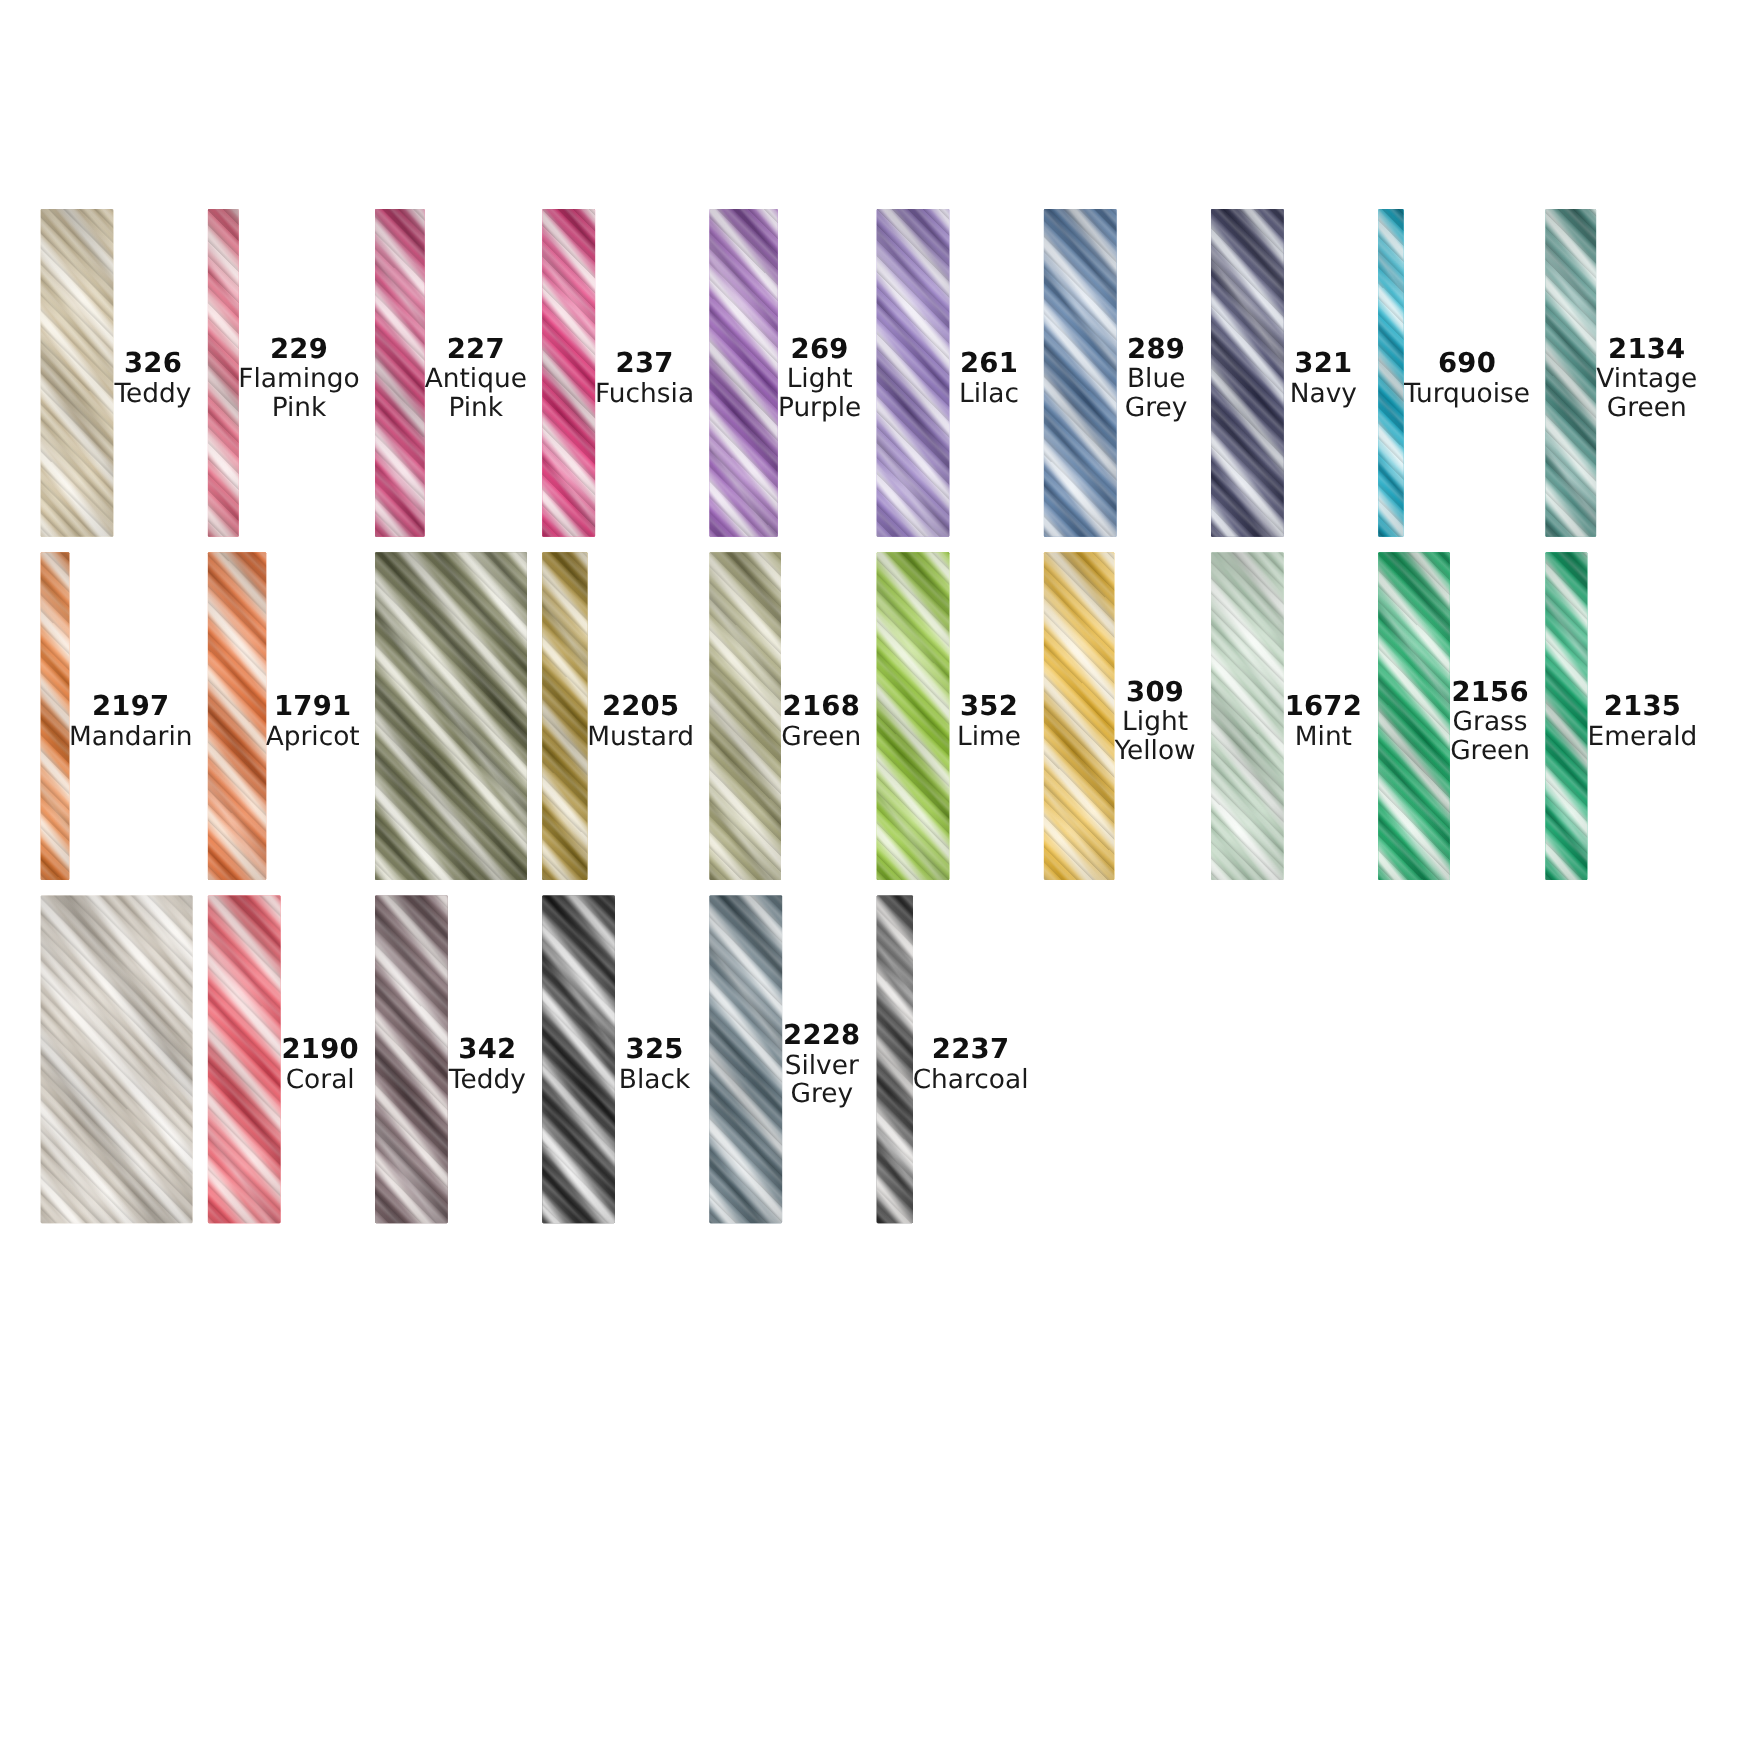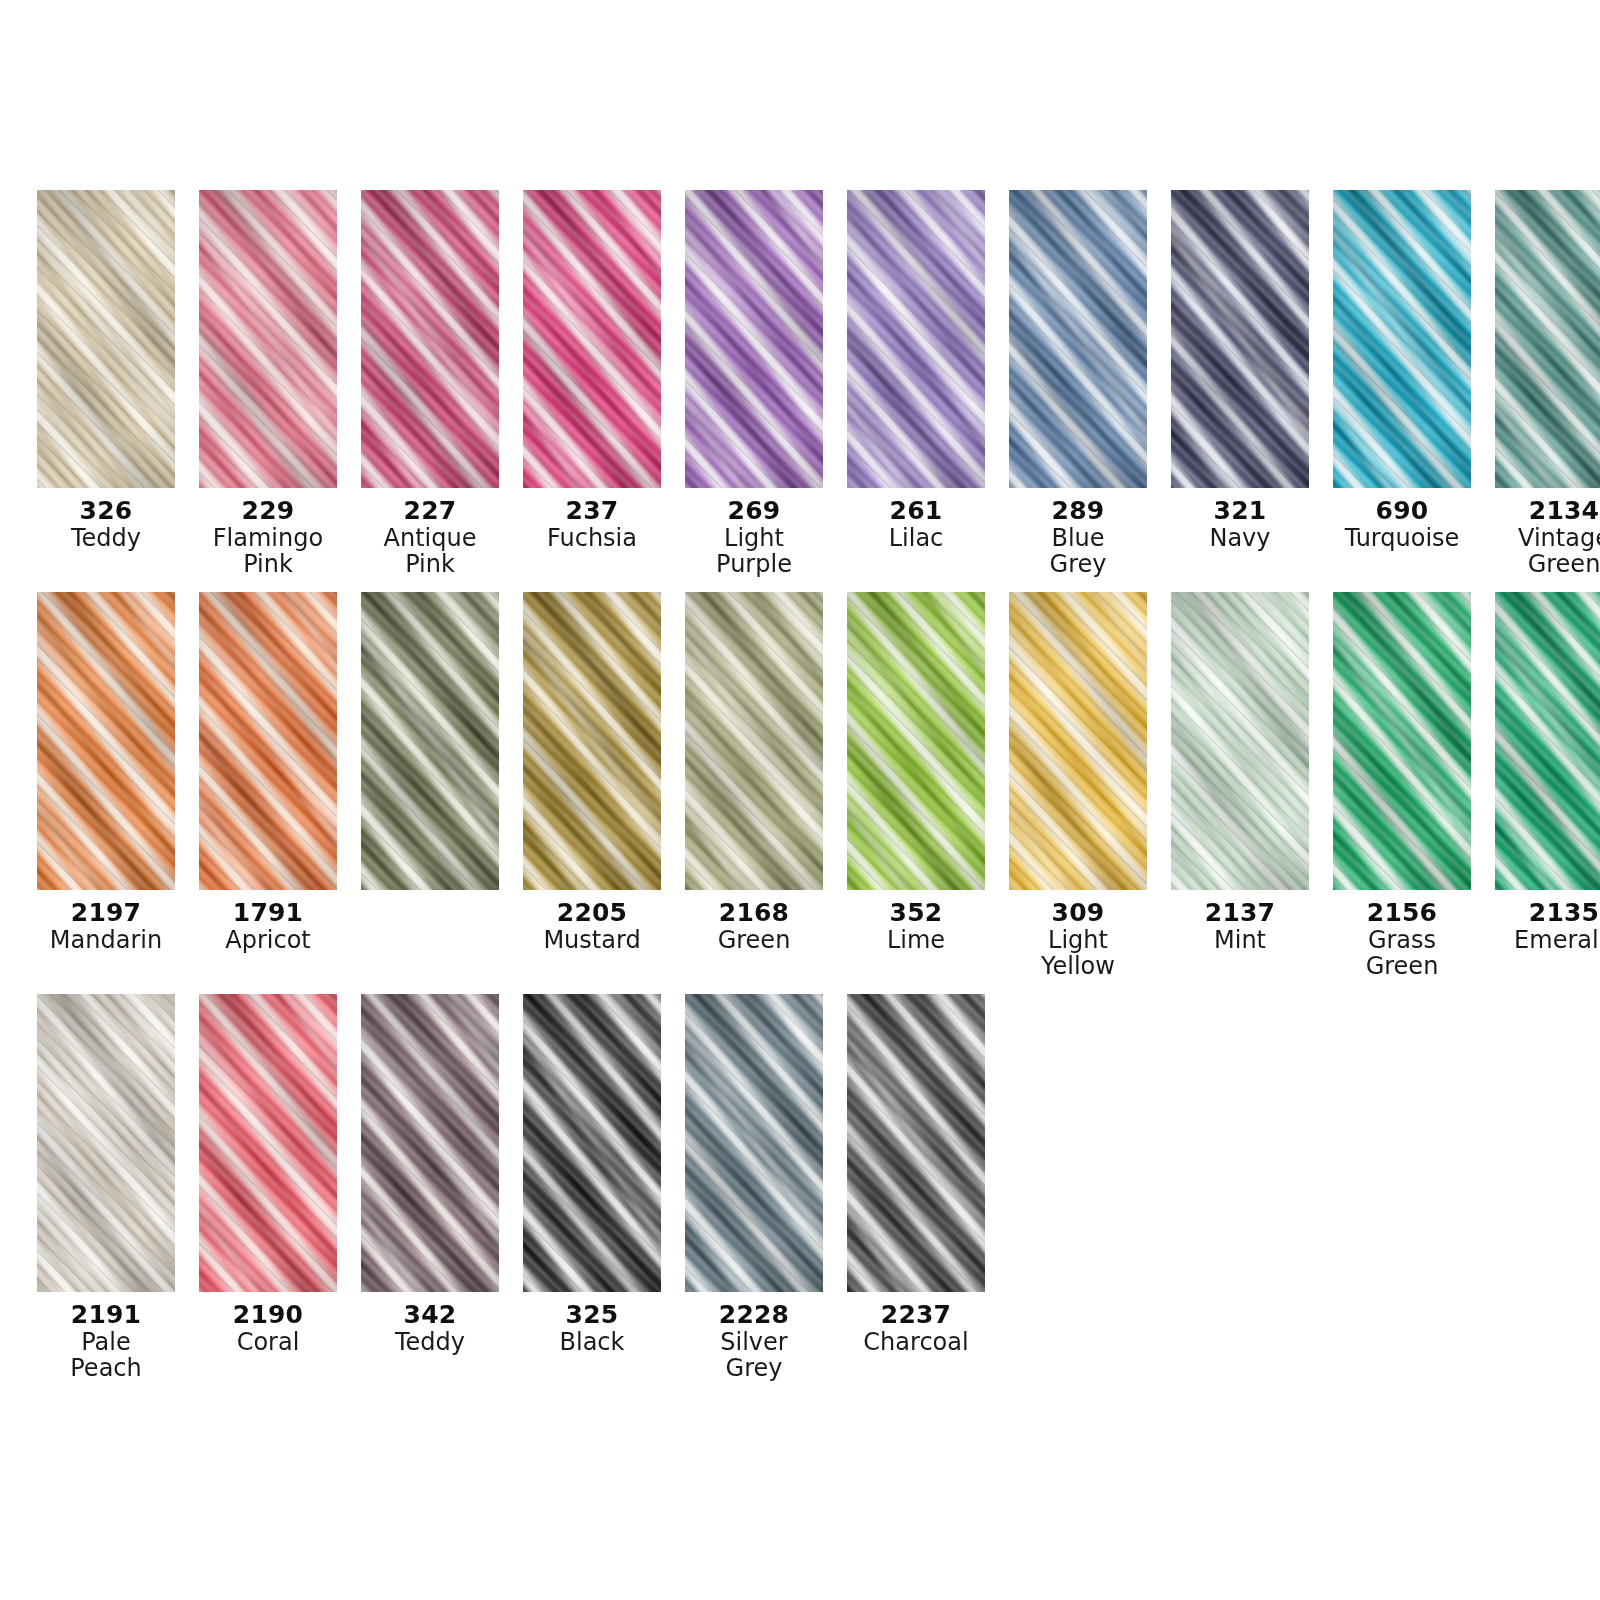--- a/index.html
+++ b/index.html
@@ -22,23 +22,23 @@
     width: 1530px;
   }
   .row {
     display: flex;
     flex-direction: row;
     align-items: flex-start;
     margin-bottom: 14px;
   }
   .swatch-cell {
     width: 138px;
-    margin-right: 24px;
+    margin-right: 14px;
     display: flex;
-    flex-direction: column;
+    flex-direction: row;
     align-items: center;
     justify-content: space-between;
   }
   .swatch {
     width: 138px;
     height: 298px;
     position: relative;
     overflow: hidden;
     border-radius: 1px;
   }
@@ -256,21 +256,21 @@
           <span class="name">Light
 Yellow</span>
         </div>
       </div>
       <div class="swatch-cell">
         <div class="swatch" style="background: rgb(205, 224, 207);">
           <div class="tex" style="background-image: repeating-linear-gradient(45deg, rgba(0, 0, 0, 0.14) 0px, rgba(0, 0, 0, 0) 3px, rgba(255, 255, 255, 0.22) 6px, rgba(255, 255, 255, 0) 10px), repeating-linear-gradient(56deg, rgba(255, 255, 255, 0) 0px, rgba(255, 255, 255, 0) 26px, rgba(255, 255, 255, 0.4) 34px, rgba(255, 255, 255, 0.08) 48px, rgba(0, 0, 0, 0) 62px, rgba(0, 0, 0, 0.16) 76px, rgba(0, 0, 0, 0) 96px), repeating-linear-gradient(52deg, rgb(205, 224, 207) 0px, rgb(188, 212, 190) 5px, rgb(242, 248, 242) 11px, rgb(242, 248, 242) 15px, rgb(188, 212, 190) 21px, rgb(205, 224, 207) 27px, rgb(169, 196, 173) 33px, rgb(205, 224, 207) 39px); background-position: -2px 0px, 0px 0px, 2px 0px;"></div>
           <div class="band-d" style="background-image: linear-gradient(142deg, rgba(0, 0, 0, 0.12) 0%, rgba(255, 255, 255, 0.1) 32%, rgba(0, 0, 0, 0.05) 58%, rgba(255, 255, 255, 0.06) 78%, rgba(0, 0, 0, 0.12) 100%);"></div>
         </div>
         <div class="label">
-          <span class="code">2137</span>
+          <span class="code">1672</span>
           <span class="name">Mint</span>
         </div>
       </div>
       <div class="swatch-cell">
         <div class="swatch" style="background: rgb(25, 168, 101);">
           <div class="tex" style="background-image: repeating-linear-gradient(45deg, rgba(0, 0, 0, 0.14) 0px, rgba(0, 0, 0, 0) 3px, rgba(255, 255, 255, 0.22) 6px, rgba(255, 255, 255, 0) 10px), repeating-linear-gradient(56deg, rgba(255, 255, 255, 0) 0px, rgba(255, 255, 255, 0) 26px, rgba(255, 255, 255, 0.4) 34px, rgba(255, 255, 255, 0.08) 48px, rgba(0, 0, 0, 0) 62px, rgba(0, 0, 0, 0.16) 76px, rgba(0, 0, 0, 0) 96px), repeating-linear-gradient(52deg, rgb(25, 168, 101) 0px, rgb(68, 187, 131) 5px, rgb(223, 240, 228) 11px, rgb(223, 240, 228) 15px, rgb(68, 187, 131) 21px, rgb(25, 168, 101) 27px, rgb(14, 133, 80) 33px, rgb(25, 168, 101) 39px); background-position: -9px 0px, 0px 0px, 9px 0px;"></div>
           <div class="band-d" style="background-image: linear-gradient(142deg, rgba(0, 0, 0, 0.12) 0%, rgba(255, 255, 255, 0.1) 32%, rgba(0, 0, 0, 0.05) 58%, rgba(255, 255, 255, 0.06) 78%, rgba(0, 0, 0, 0.12) 100%);"></div>
         </div>
         <div class="label">
           <span class="code">2156</span>
@@ -287,25 +287,20 @@
           <span class="code">2135</span>
           <span class="name">Emerald</span>
         </div>
       </div>
     </div>
     <div class="row">
       <div class="swatch-cell">
         <div class="swatch" style="background: rgb(221, 214, 203);">
           <div class="tex" style="background-image: repeating-linear-gradient(45deg, rgba(0, 0, 0, 0.14) 0px, rgba(0, 0, 0, 0) 3px, rgba(255, 255, 255, 0.22) 6px, rgba(255, 255, 255, 0) 10px), repeating-linear-gradient(56deg, rgba(255, 255, 255, 0) 0px, rgba(255, 255, 255, 0) 26px, rgba(255, 255, 255, 0.4) 34px, rgba(255, 255, 255, 0.08) 48px, rgba(0, 0, 0, 0) 62px, rgba(0, 0, 0, 0.16) 76px, rgba(0, 0, 0, 0) 96px), repeating-linear-gradient(52deg, rgb(221, 214, 203) 0px, rgb(203, 195, 183) 5px, rgb(246, 243, 238) 11px, rgb(246, 243, 238) 15px, rgb(203, 195, 183) 21px, rgb(221, 214, 203) 27px, rgb(187, 178, 164) 33px, rgb(221, 214, 203) 39px); background-position: -23px 0px, 0px 0px, 23px 0px;"></div>
           <div class="band-d" style="background-image: linear-gradient(142deg, rgba(0, 0, 0, 0.12) 0%, rgba(255, 255, 255, 0.1) 32%, rgba(0, 0, 0, 0.05) 58%, rgba(255, 255, 255, 0.06) 78%, rgba(0, 0, 0, 0.12) 100%);"></div>
-        </div>
-        <div class="label">
-          <span class="code">2191</span>
-          <span class="name">Pale
-Peach</span>
         </div>
       </div>
       <div class="swatch-cell">
         <div class="swatch" style="background: rgb(239, 95, 108);">
           <div class="tex" style="background-image: repeating-linear-gradient(45deg, rgba(0, 0, 0, 0.14) 0px, rgba(0, 0, 0, 0) 3px, rgba(255, 255, 255, 0.22) 6px, rgba(255, 255, 255, 0) 10px), repeating-linear-gradient(56deg, rgba(255, 255, 255, 0) 0px, rgba(255, 255, 255, 0) 26px, rgba(255, 255, 255, 0.4) 34px, rgba(255, 255, 255, 0.08) 48px, rgba(0, 0, 0, 0) 62px, rgba(0, 0, 0, 0.16) 76px, rgba(0, 0, 0, 0) 96px), repeating-linear-gradient(52deg, rgb(239, 95, 108) 0px, rgb(244, 132, 141) 5px, rgb(249, 219, 219) 11px, rgb(249, 219, 219) 15px, rgb(244, 132, 141) 21px, rgb(239, 95, 108) 27px, rgb(205, 63, 79) 33px, rgb(239, 95, 108) 39px); background-position: -30px 0px, 0px 0px, 30px 0px;"></div>
           <div class="band-d" style="background-image: linear-gradient(142deg, rgba(0, 0, 0, 0.12) 0%, rgba(255, 255, 255, 0.1) 32%, rgba(0, 0, 0, 0.05) 58%, rgba(255, 255, 255, 0.06) 78%, rgba(0, 0, 0, 0.12) 100%);"></div>
         </div>
         <div class="label">
           <span class="code">2190</span>
           <span class="name">Coral</span>

